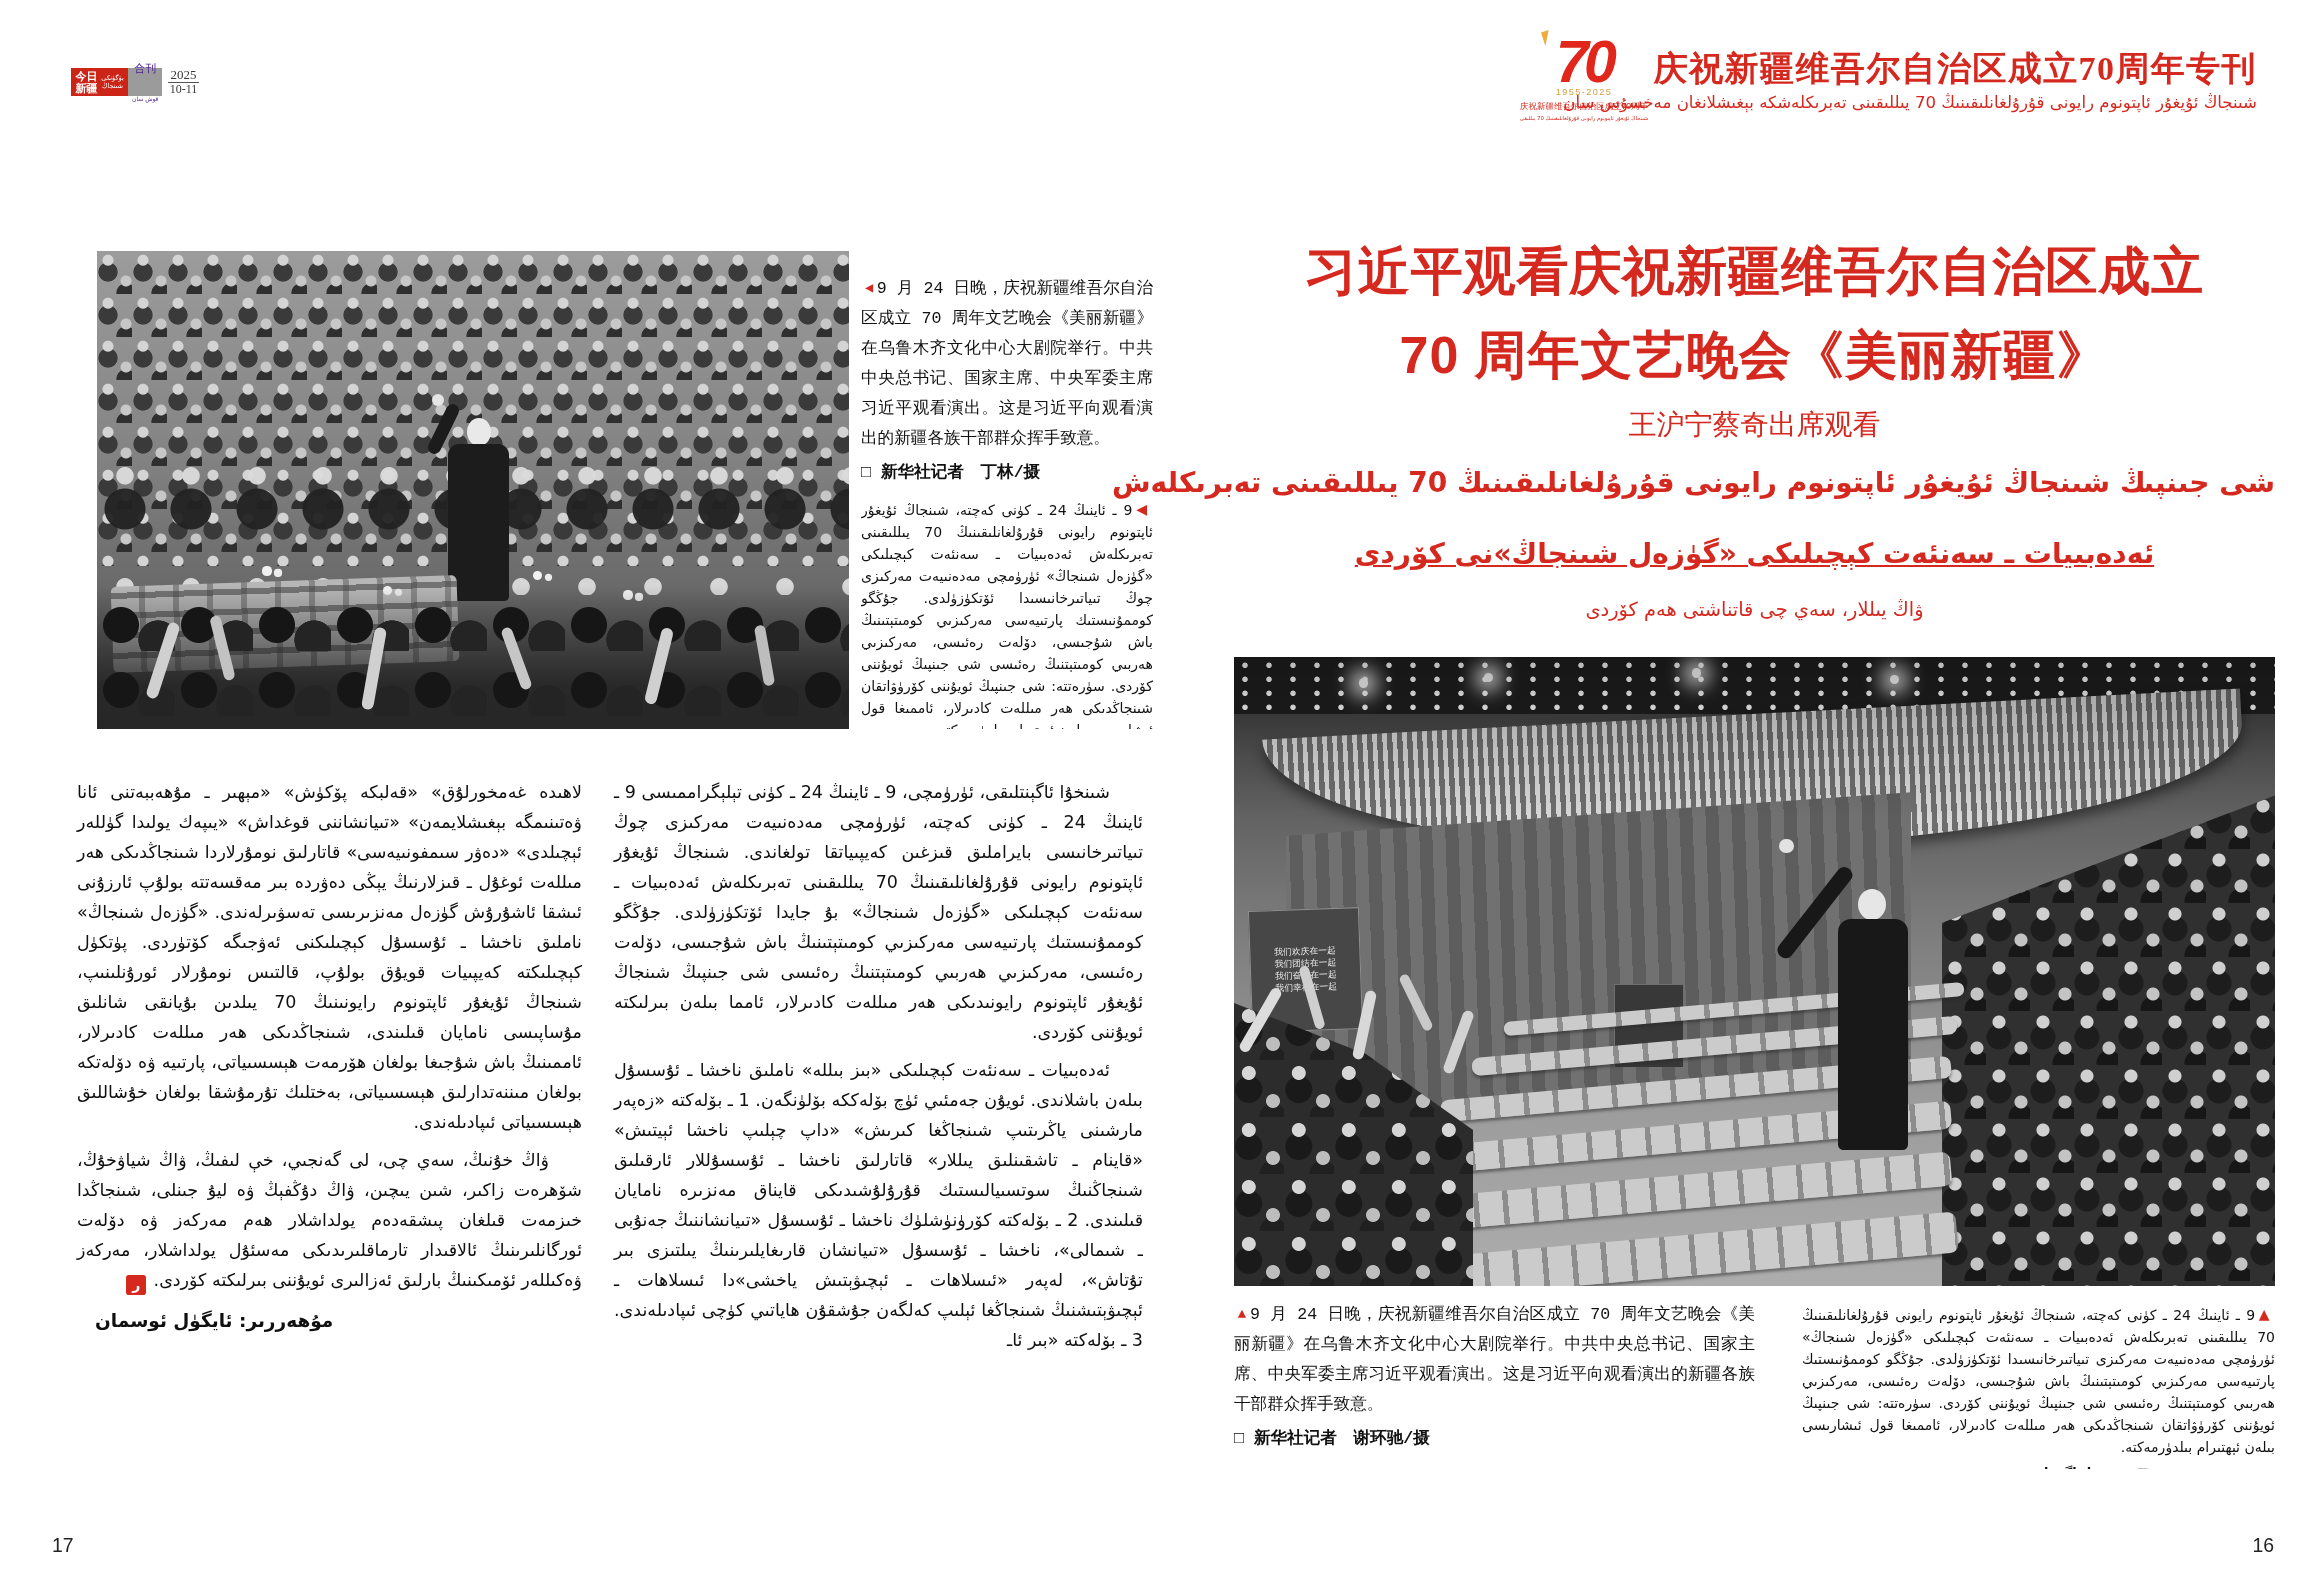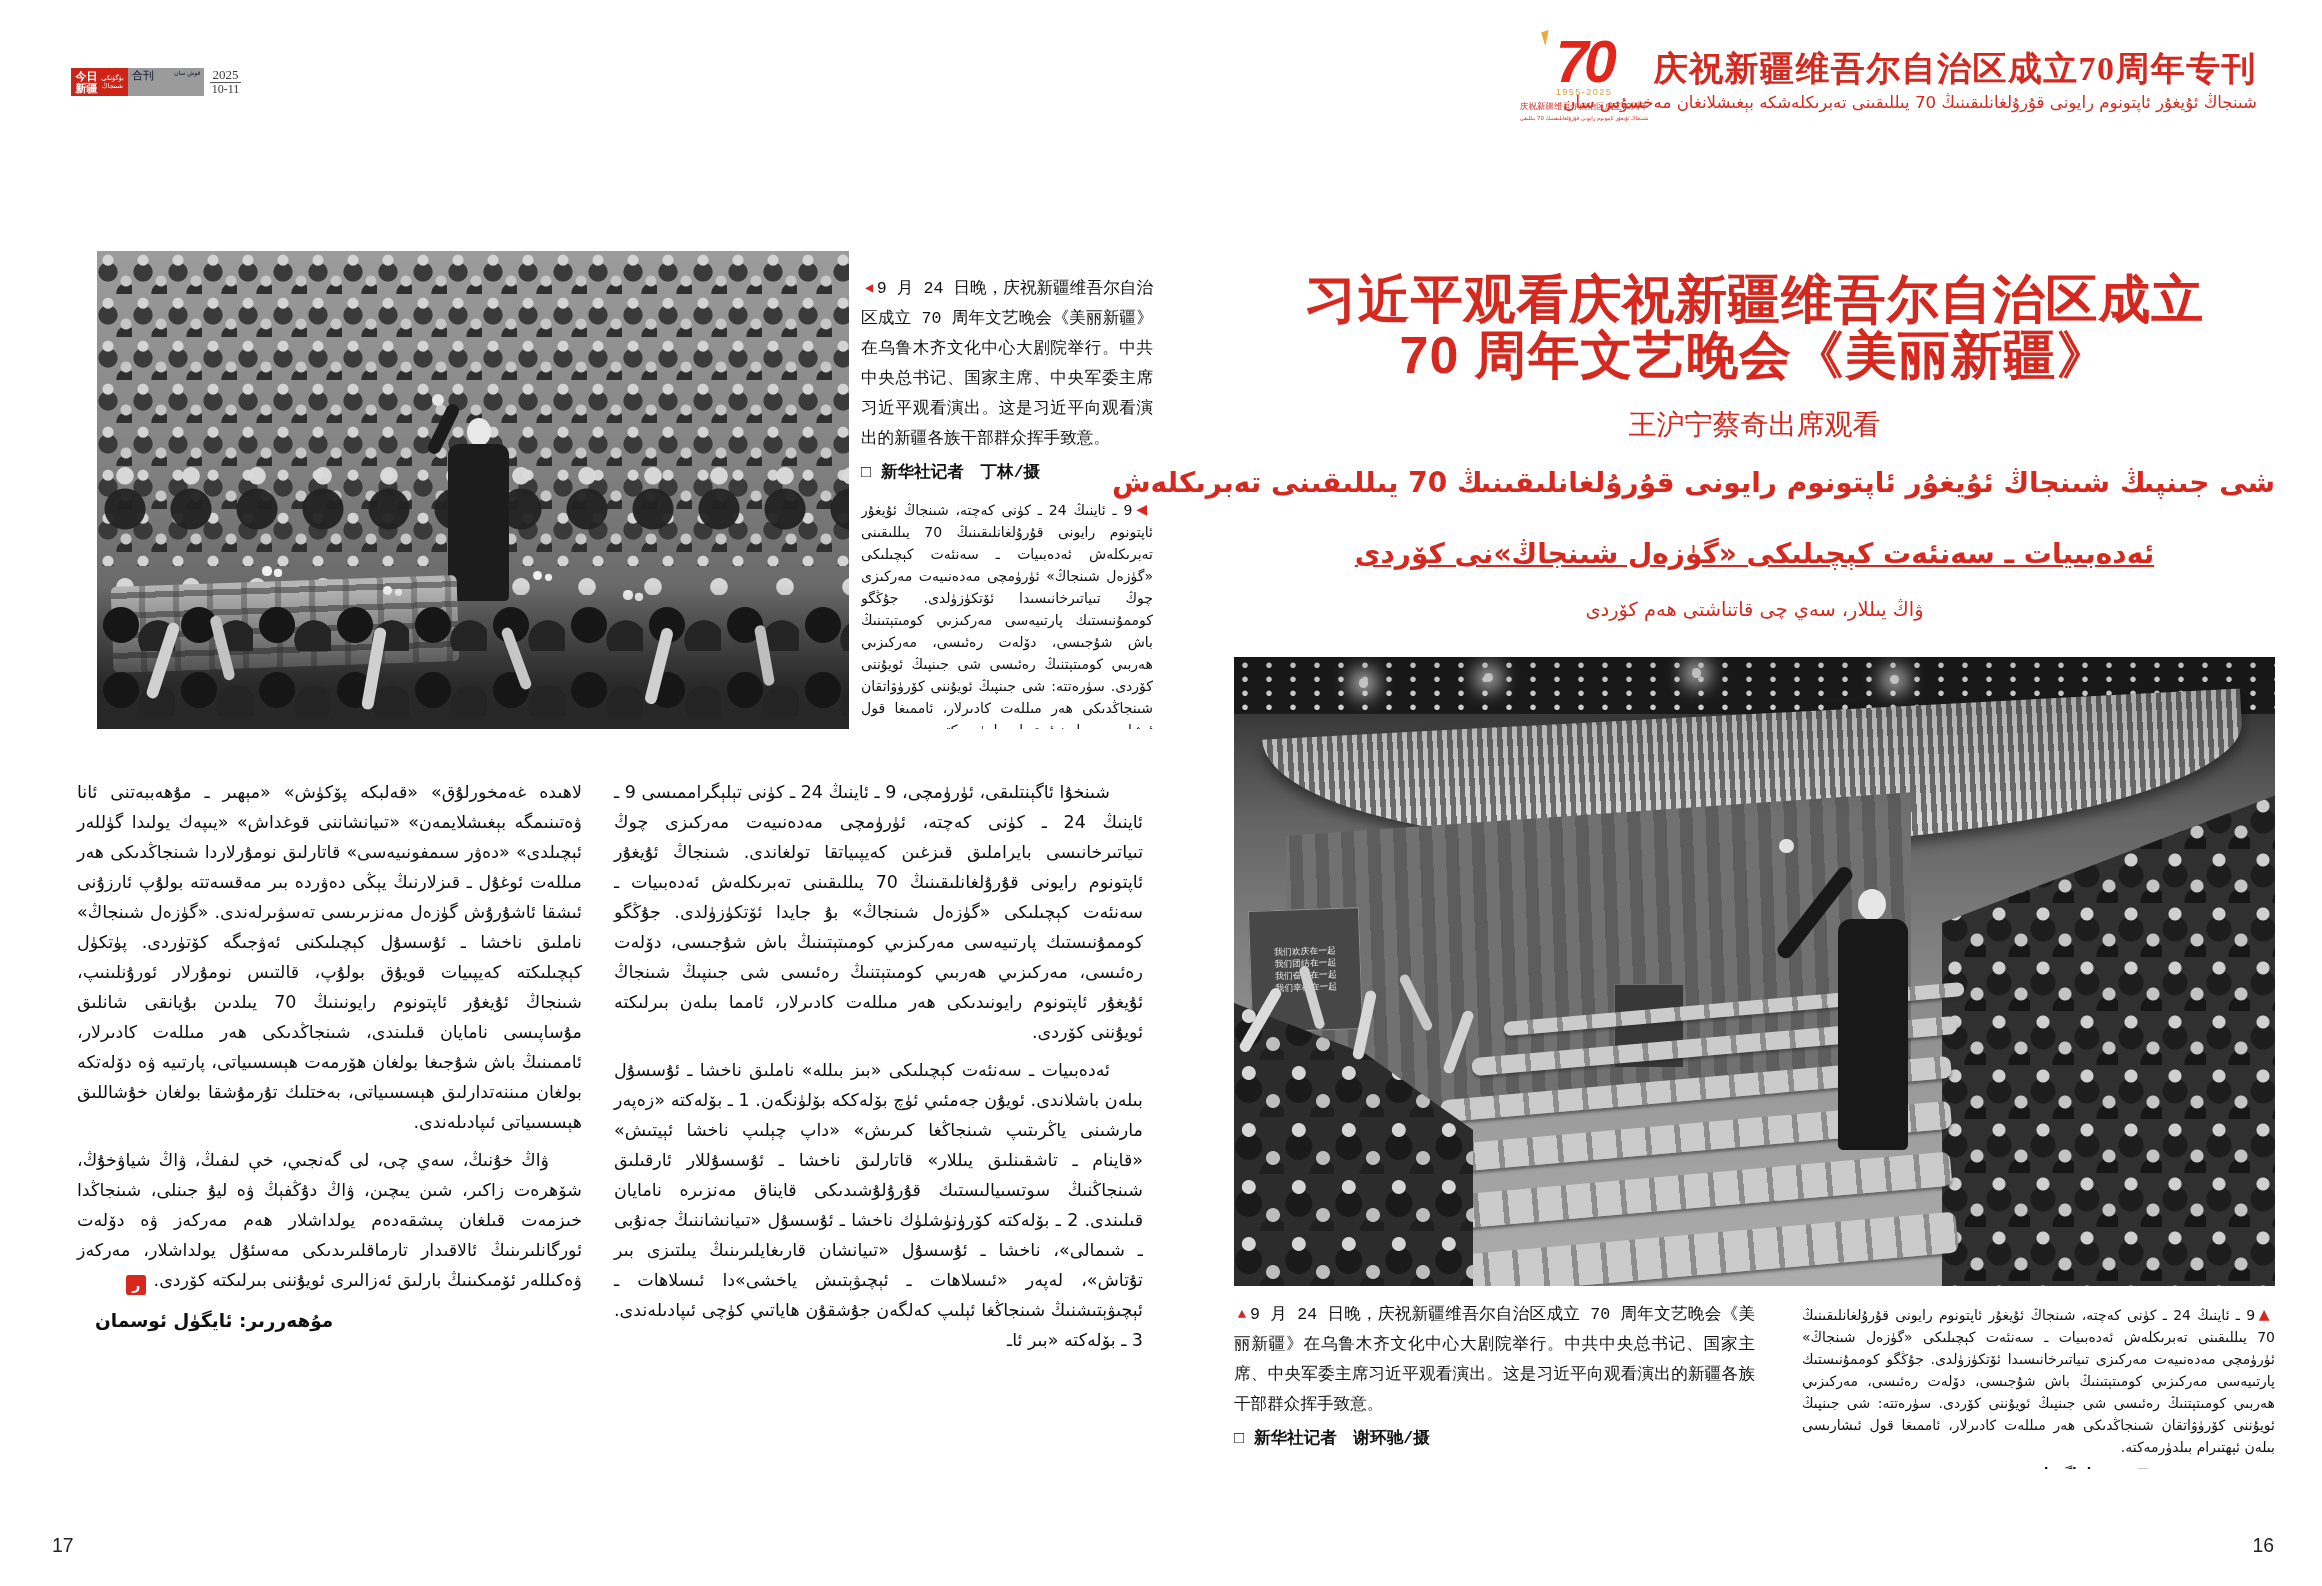--- a/index.html
+++ b/index.html
@@ -5,21 +5,21 @@
   html,body{margin:0;padding:0;background:#e8e8e8;}
   #canvas{position:relative;width:2322px;height:1587px;background:#ffffff;overflow:hidden;
           font-family:"Liberation Sans",sans-serif;color:#111;}
   .abs{position:absolute;}
 
   
   .logo-block{left:71px;top:68px;height:28px;display:flex;align-items:stretch;}
   .logo-red{background:#cd2418;color:#fff;display:flex;align-items:center;gap:3.7px;padding:0.9px 4.6px;}
   .logo-cn{font-family:"Liberation Serif",serif;font-weight:700;font-size:11px;line-height:12px;text-align:center;}
   .logo-ug{font-size:6.5px;line-height:8.3px;direction:rtl;text-align:center;font-family:"DejaVu Sans",sans-serif;}
-  .logo-gray{background:#9b9b9b;color:#0f172a;text-align:center;padding:0.9px 3.7px;display:flex;flex-direction:row;justify-content:center;gap:20px;}
+  .logo-gray{background:#9b9b9b;color:#4c1d95;text-align:center;padding:0.9px 3.7px;display:flex;flex-direction:column;justify-content:center;gap:20px;}
   .logo-combined-cn{font-size:11px;line-height:13px;font-family:"Liberation Serif",serif;}
   .logo-combined-ug{font-size:6px;line-height:7.4px;direction:rtl;font-family:"DejaVu Sans",sans-serif;}
   .logo-issue{color:#3a3a3a;text-align:center;margin-left:5.5px;font-family:"Liberation Serif",serif;display:flex;flex-direction:column;justify-content:center;}
   .logo-year{font-size:13px;line-height:14px;border-bottom:1.4px solid #555;padding:0 2.8px;}
   .logo-nums{font-size:12px;line-height:13px;}
 
   
   .badge70{left:1503px;top:35px;width:162px;text-align:center;}
   .badge-num{font-size:59px;line-height:54px;font-weight:800;font-style:italic;color:#e1261c;letter-spacing:-4.6px;position:relative;display:inline-block;}
   .badge-ribbon{position:absolute;left:-13px;top:-3.7px;width:0;height:0;border-left:8.3px solid #f0a93b;border-bottom:14.8px solid transparent;transform:rotate(-18deg);}
@@ -49,21 +49,21 @@
   .col-b{left:69px;top:769px;width:521px;height:738px;}
   .end-mark{display:inline-block;width:20px;height:20px;background:#d5281e;color:#fff;font-weight:700;
             font-size:14px;line-height:20px;text-align:center;border-radius:2.8px;margin:0 7.4px;vertical-align:-3.7px;text-indent:0;}
   .editor-line{direction:rtl;text-align:left;font-weight:700;font-size:18.5px;margin:11px 26px 0 26px;}
   .pageno{font-size:19.4px;color:#222;}
   .pageno-left{left:52px;top:1534px;}
   .pageno-right{right:48px;top:1534px;}
 
   
   .headline-cn{left:1234px;width:1041px;text-align:center;font-size:52px;font-weight:900;color:#d5281e;letter-spacing:0.9px;white-space:nowrap;}
-  .hl1{top:265px;} .hl2{top:321px;}
+  .hl1{top:237px;} .hl2{top:321px;}
   .subhead-cn{left:1234px;top:406px;width:1041px;text-align:center;font-size:28px;font-weight:400;color:#d5281e;}
   .headline-ug{left:1234px;width:1041px;text-align:center;font-size:28px;font-weight:700;color:#d5281e;
                direction:rtl;font-family:"DejaVu Sans",sans-serif;white-space:nowrap;}
   .hlu1{top:466px;} .hlu2{top:537px;text-decoration:underline;}
   .subhead-ug{left:1234px;top:598px;width:1041px;text-align:center;font-size:19.4px;color:#d5281e;
               direction:rtl;font-family:"DejaVu Sans",sans-serif;}
 
   
   .cap-cn-right{left:1234px;top:1299px;width:521px;}
   .cap-ug-right{left:1802px;top:1303px;width:473px;height:166px;overflow:hidden;}

